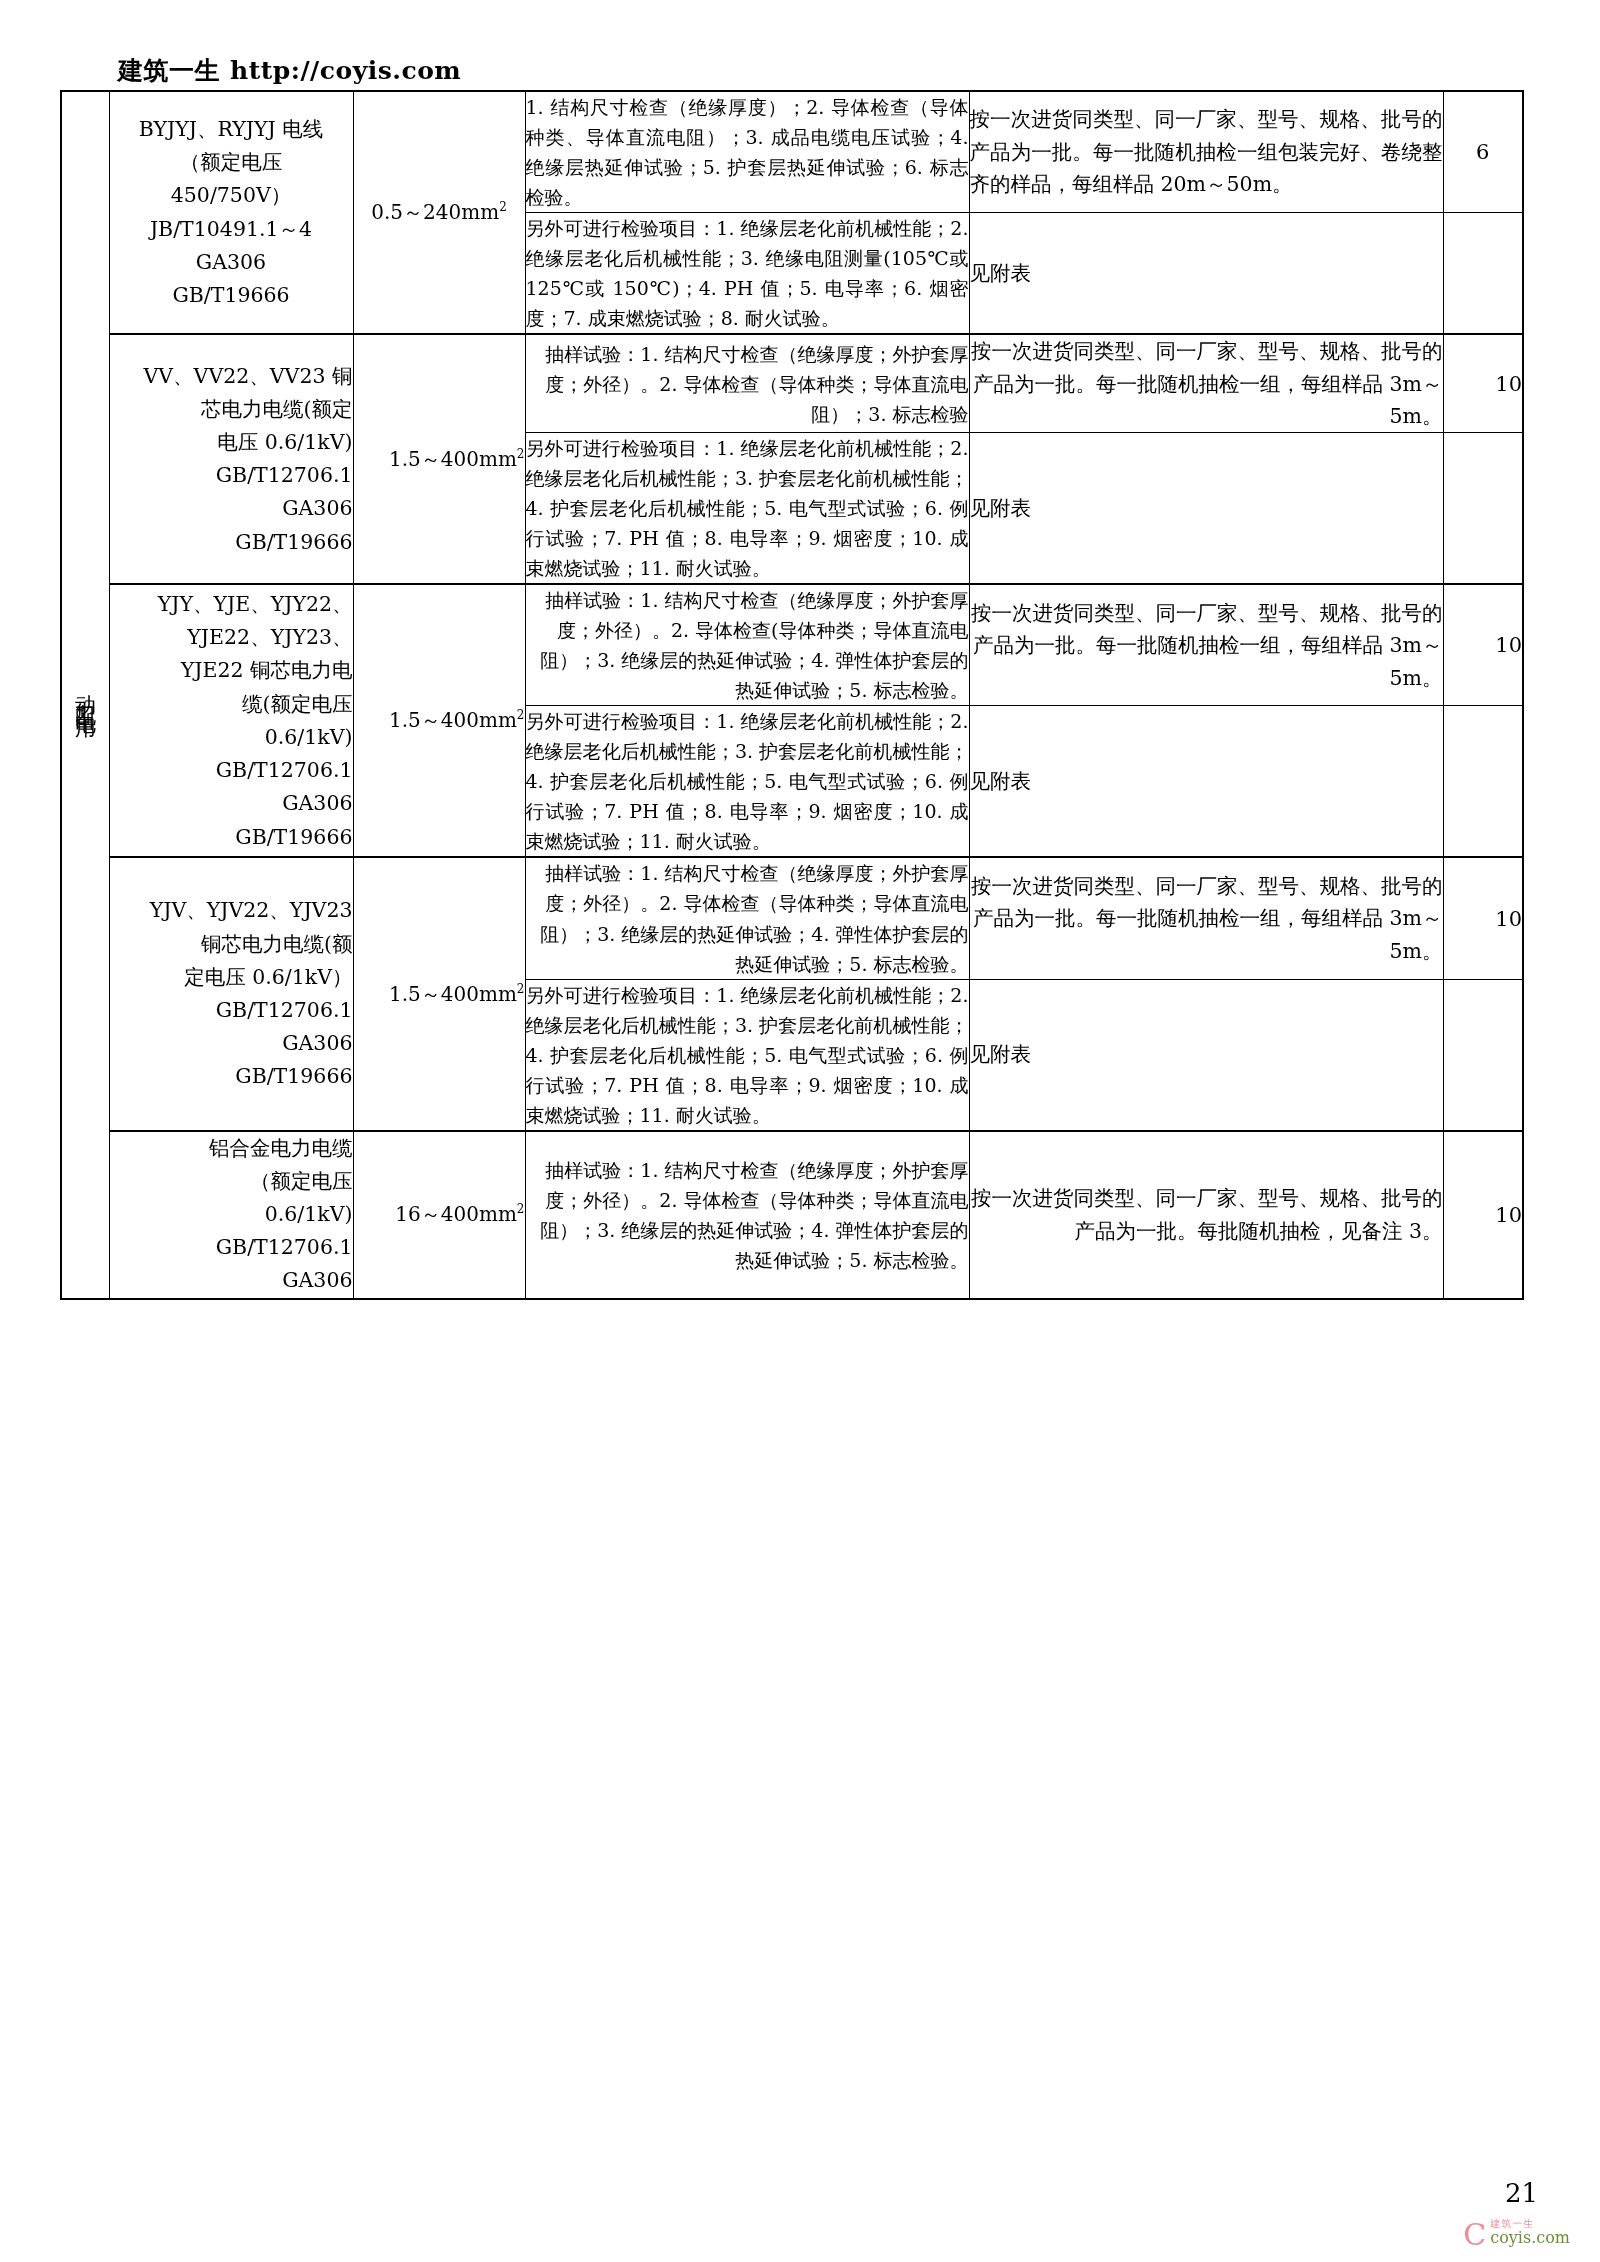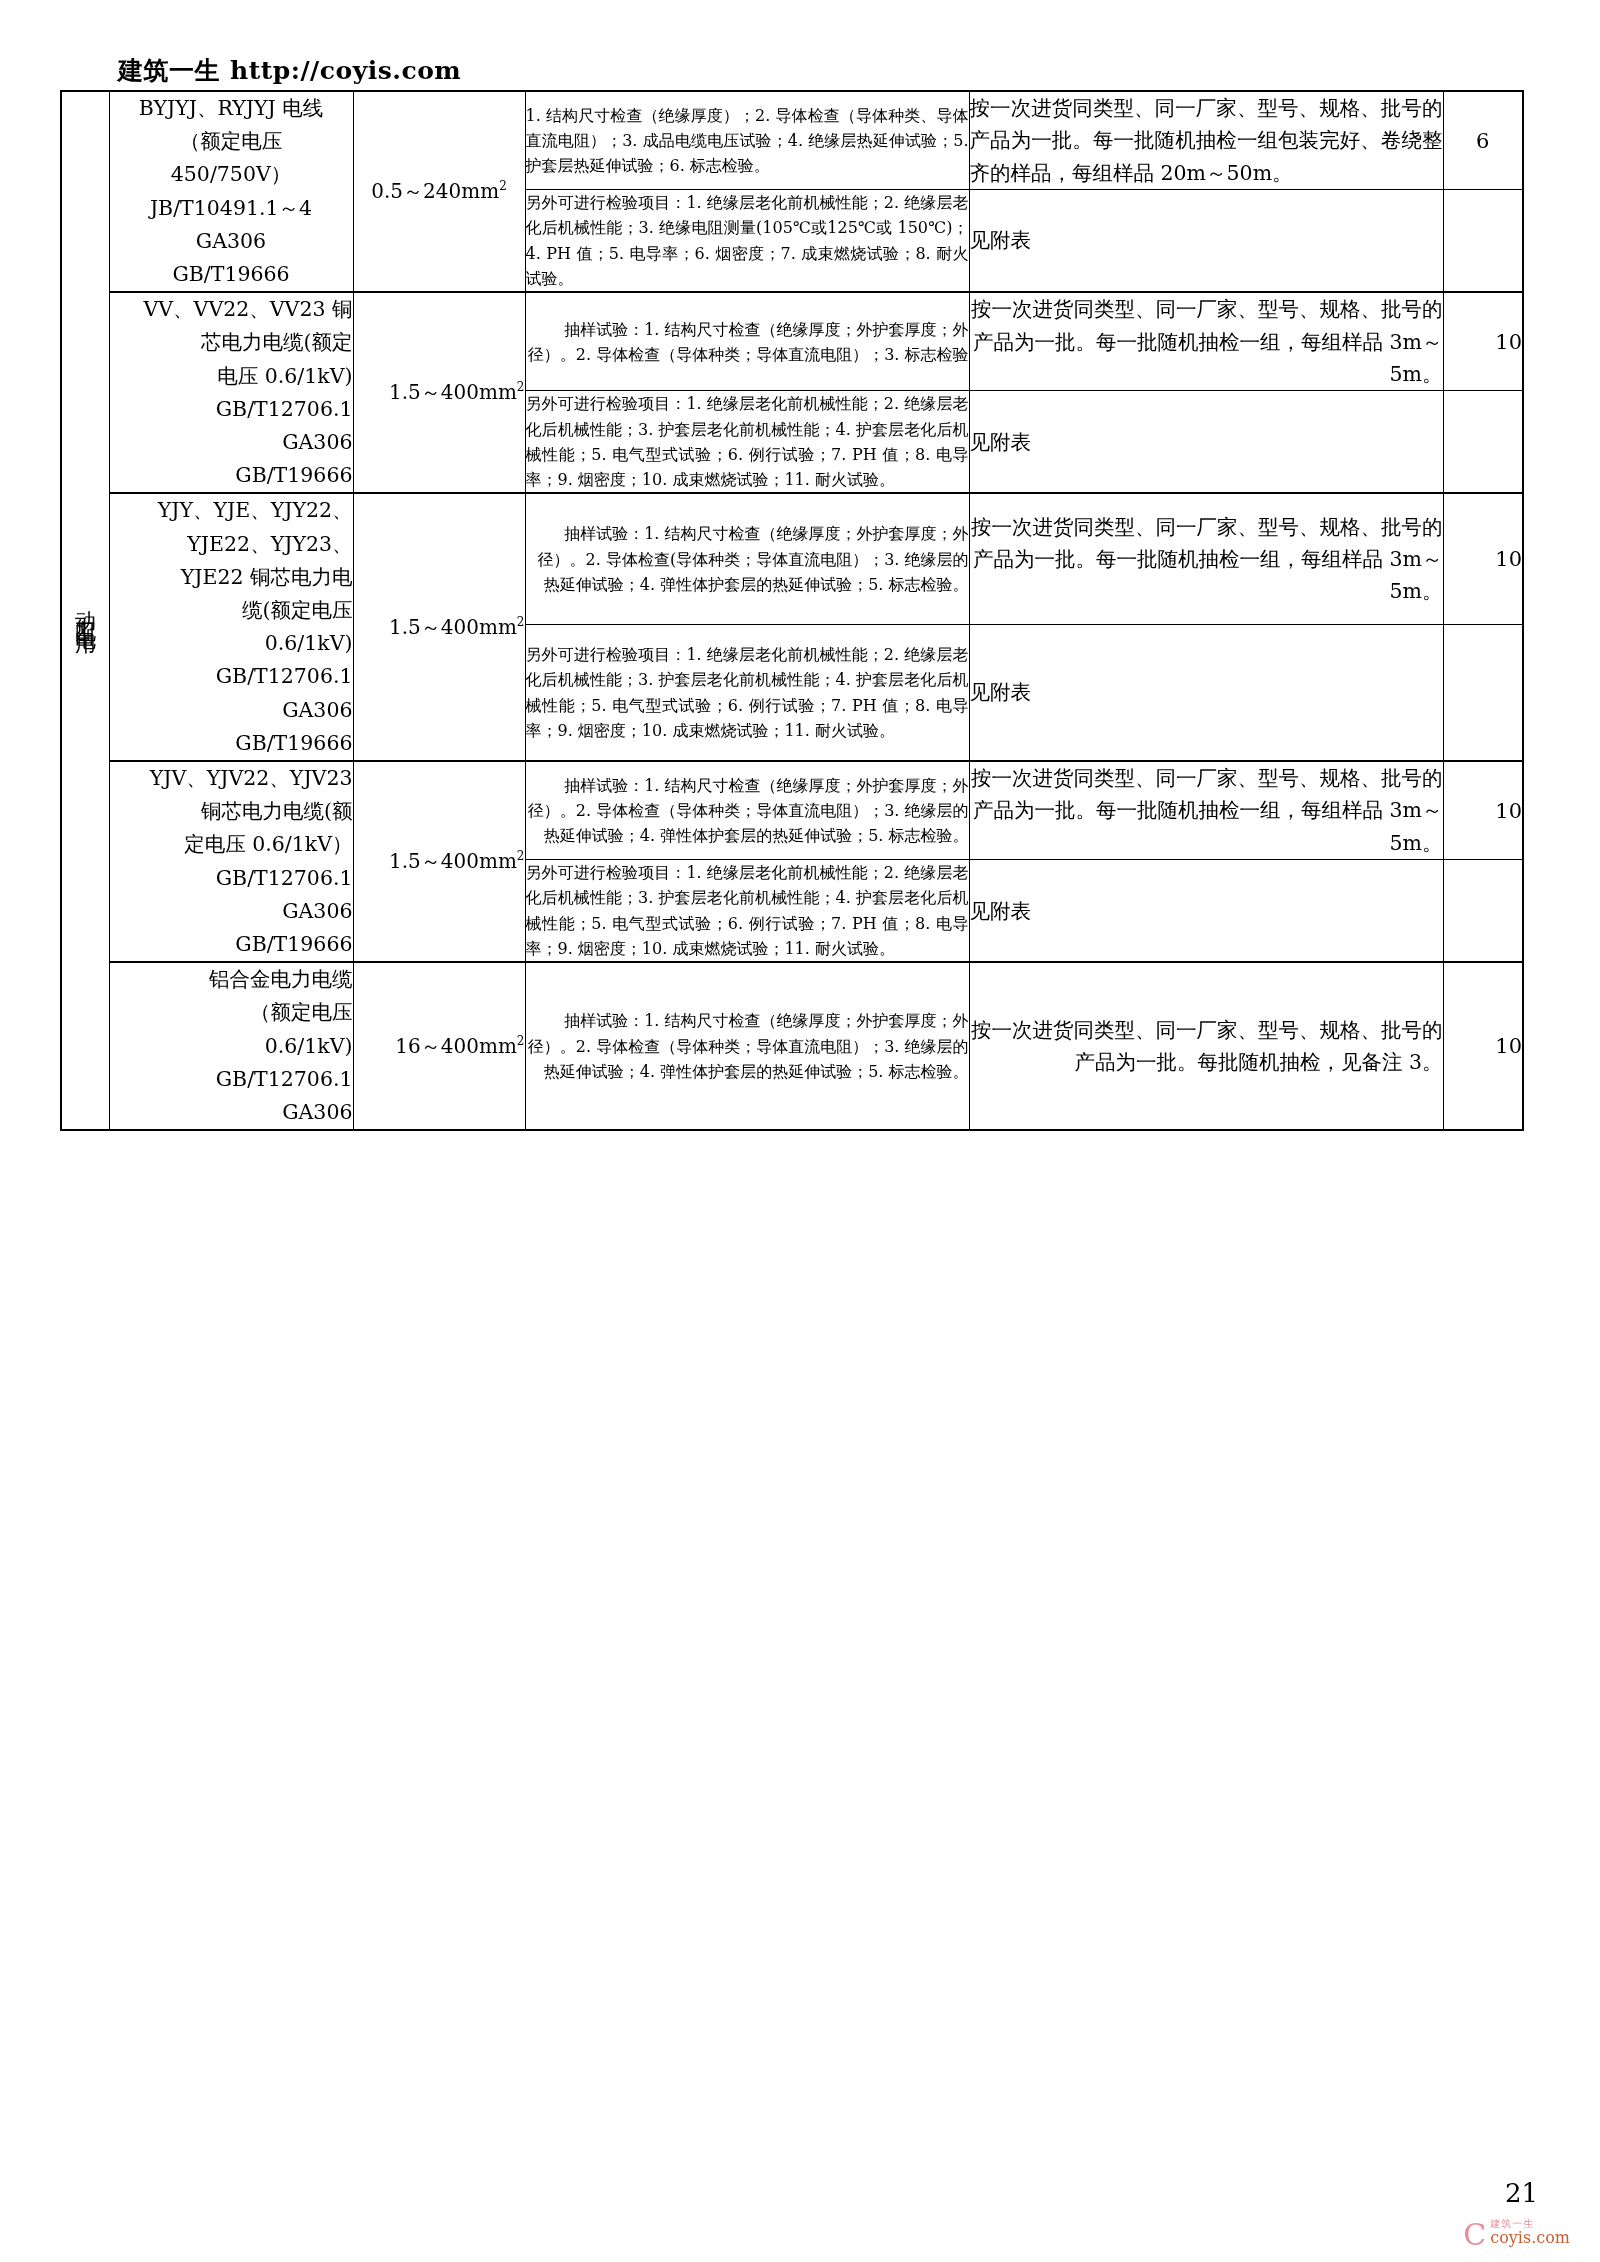--- a/index.html
+++ b/index.html
@@ -105,21 +105,21 @@
 
   .spec-cell {
     text-align: center;
     font-size: 20px;
     font-family: "DejaVu Serif", "Liberation Serif", serif;
     white-space: nowrap;
   }
   .spec-cell sup { font-size: 12px; vertical-align: super; }
 
   .items-cell {
-    font-size: 16px;
+    font-size: 19px;
     line-height: 1.58;
     padding: 7px 9px 8px 9px;
     text-align: justify;
     text-justify: inter-ideograph;
     font-family: "DejaVu Serif", "Liberation Serif", serif;
   }
 
   .batch-cell {
     font-size: 20.5px;
     line-height: 1.58;
@@ -166,21 +166,21 @@
     flex-direction: column;
     line-height: 1.05;
   }
   .wm-cn {
     font-size: 10px;
     color: #e8798a;
     letter-spacing: 1px;
   }
   .wm-url {
     font-size: 16px;
-    color: #c2410c;
+    color: #4d7c0f;
     font-family: "DejaVu Serif", "Liberation Serif", serif;
   }
 </style>
 </head>
 <body>
 
 <div class="page">
 
   <div class="site-header">
     <span class="cn">建筑一生</span><span class="url">http://coyis.com</span>

